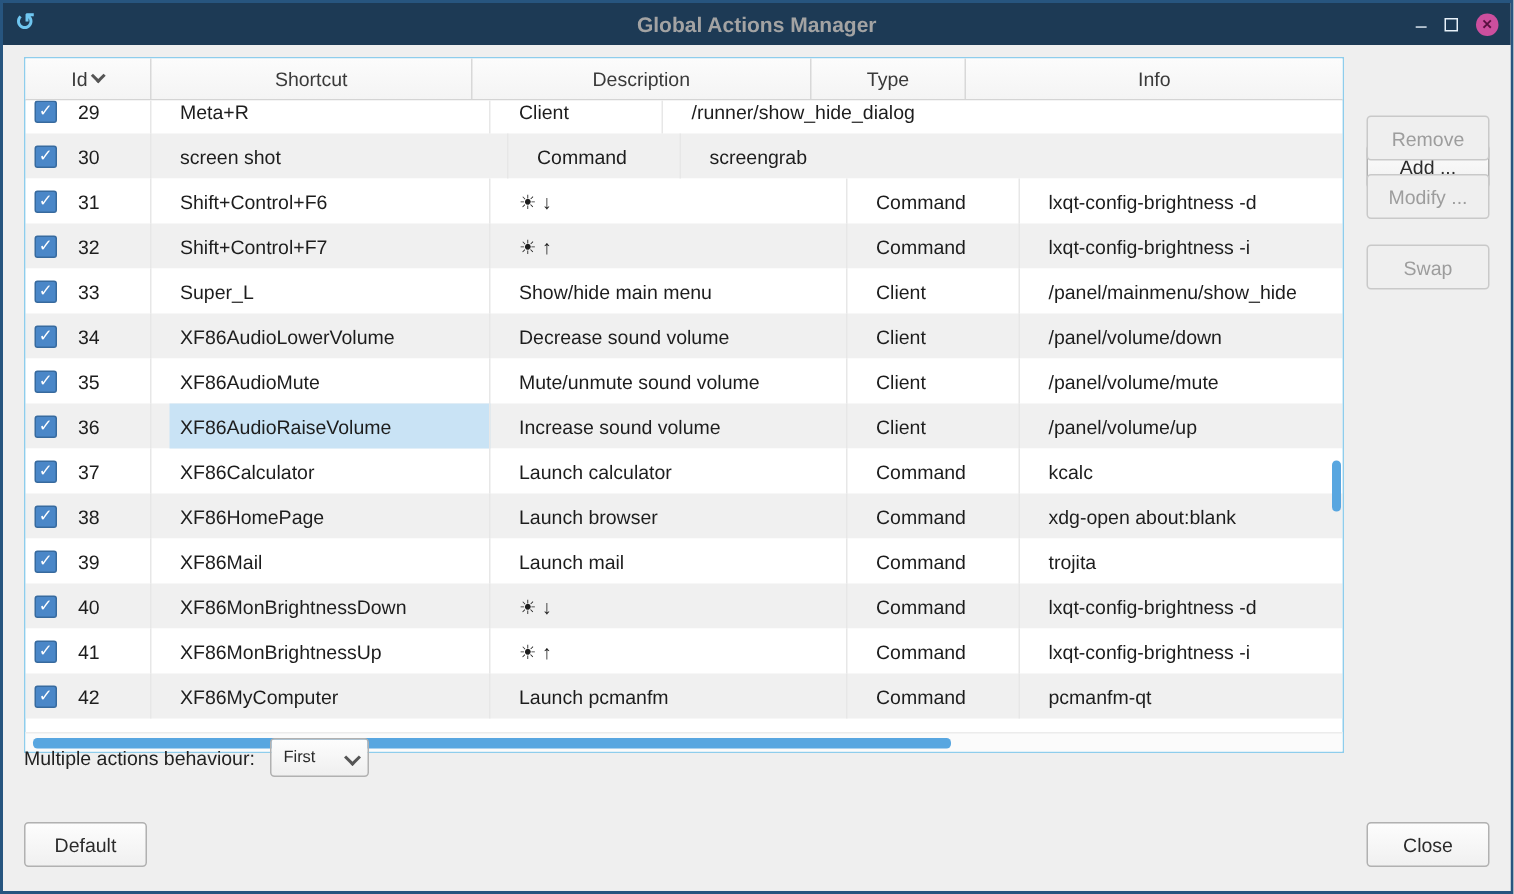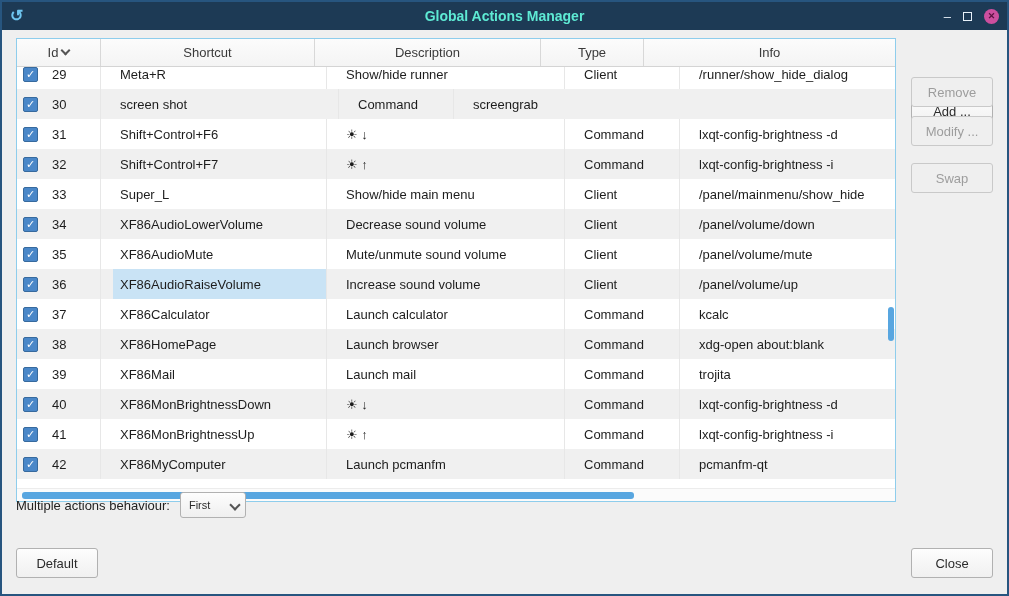--- a/index.html
+++ b/index.html
@@ -19,21 +19,21 @@
     height: 28px; background: #1d3a55;
     display: flex; align-items: center;
     position: relative; flex: 0 0 auto;
   }
   .titlebar-logo {
     position: absolute; left: 8px; top: 4px;
     color: #6fc6f0; font-size: 16px; font-weight: bold; line-height: 20px;
   }
   .titlebar-title {
     width: 100%; text-align: center;
-    color: #5eead4; font-weight: bold; font-size: 14px;
+    color: #a3a3a3; font-weight: bold; font-size: 14px;
   }
   .titlebar-controls {
     position: absolute; right: 8px; top: 0; height: 28px;
     display: flex; align-items: center; gap: 12px;
   }
   .tb-btn { color: #e8f1f9; font-size: 13px; line-height: 13px; cursor: default; }
   .tb-restore { width: 9px; height: 9px; border: 1px solid #e8f1f9; display: inline-block; }
   .tb-close {
     width: 15px; height: 15px; border-radius: 50%;
     background: #cc4f9e; color: #58103f;
@@ -192,21 +192,20 @@
         </div>
       </div>
 
       <div class="table-body">
           <div class="table-row">
     <div class="cell col-id">
       <span class="checkbox"></span>
       <span>29</span>
     </div>
     <div class="cell col-shortcut">Meta+R</div>
-    <div class="cell col-description">Show/hide runner</div>
     <div class="cell col-type">Client</div>
     <div class="cell col-info">/runner/show_hide_dialog</div>
   </div>
           <div class="table-row">
     <div class="cell col-id">
       <span class="checkbox"></span>
       <span>30</span>
     </div>
     <div class="cell col-description">screen shot</div>
     <div class="cell col-type">Command</div>

